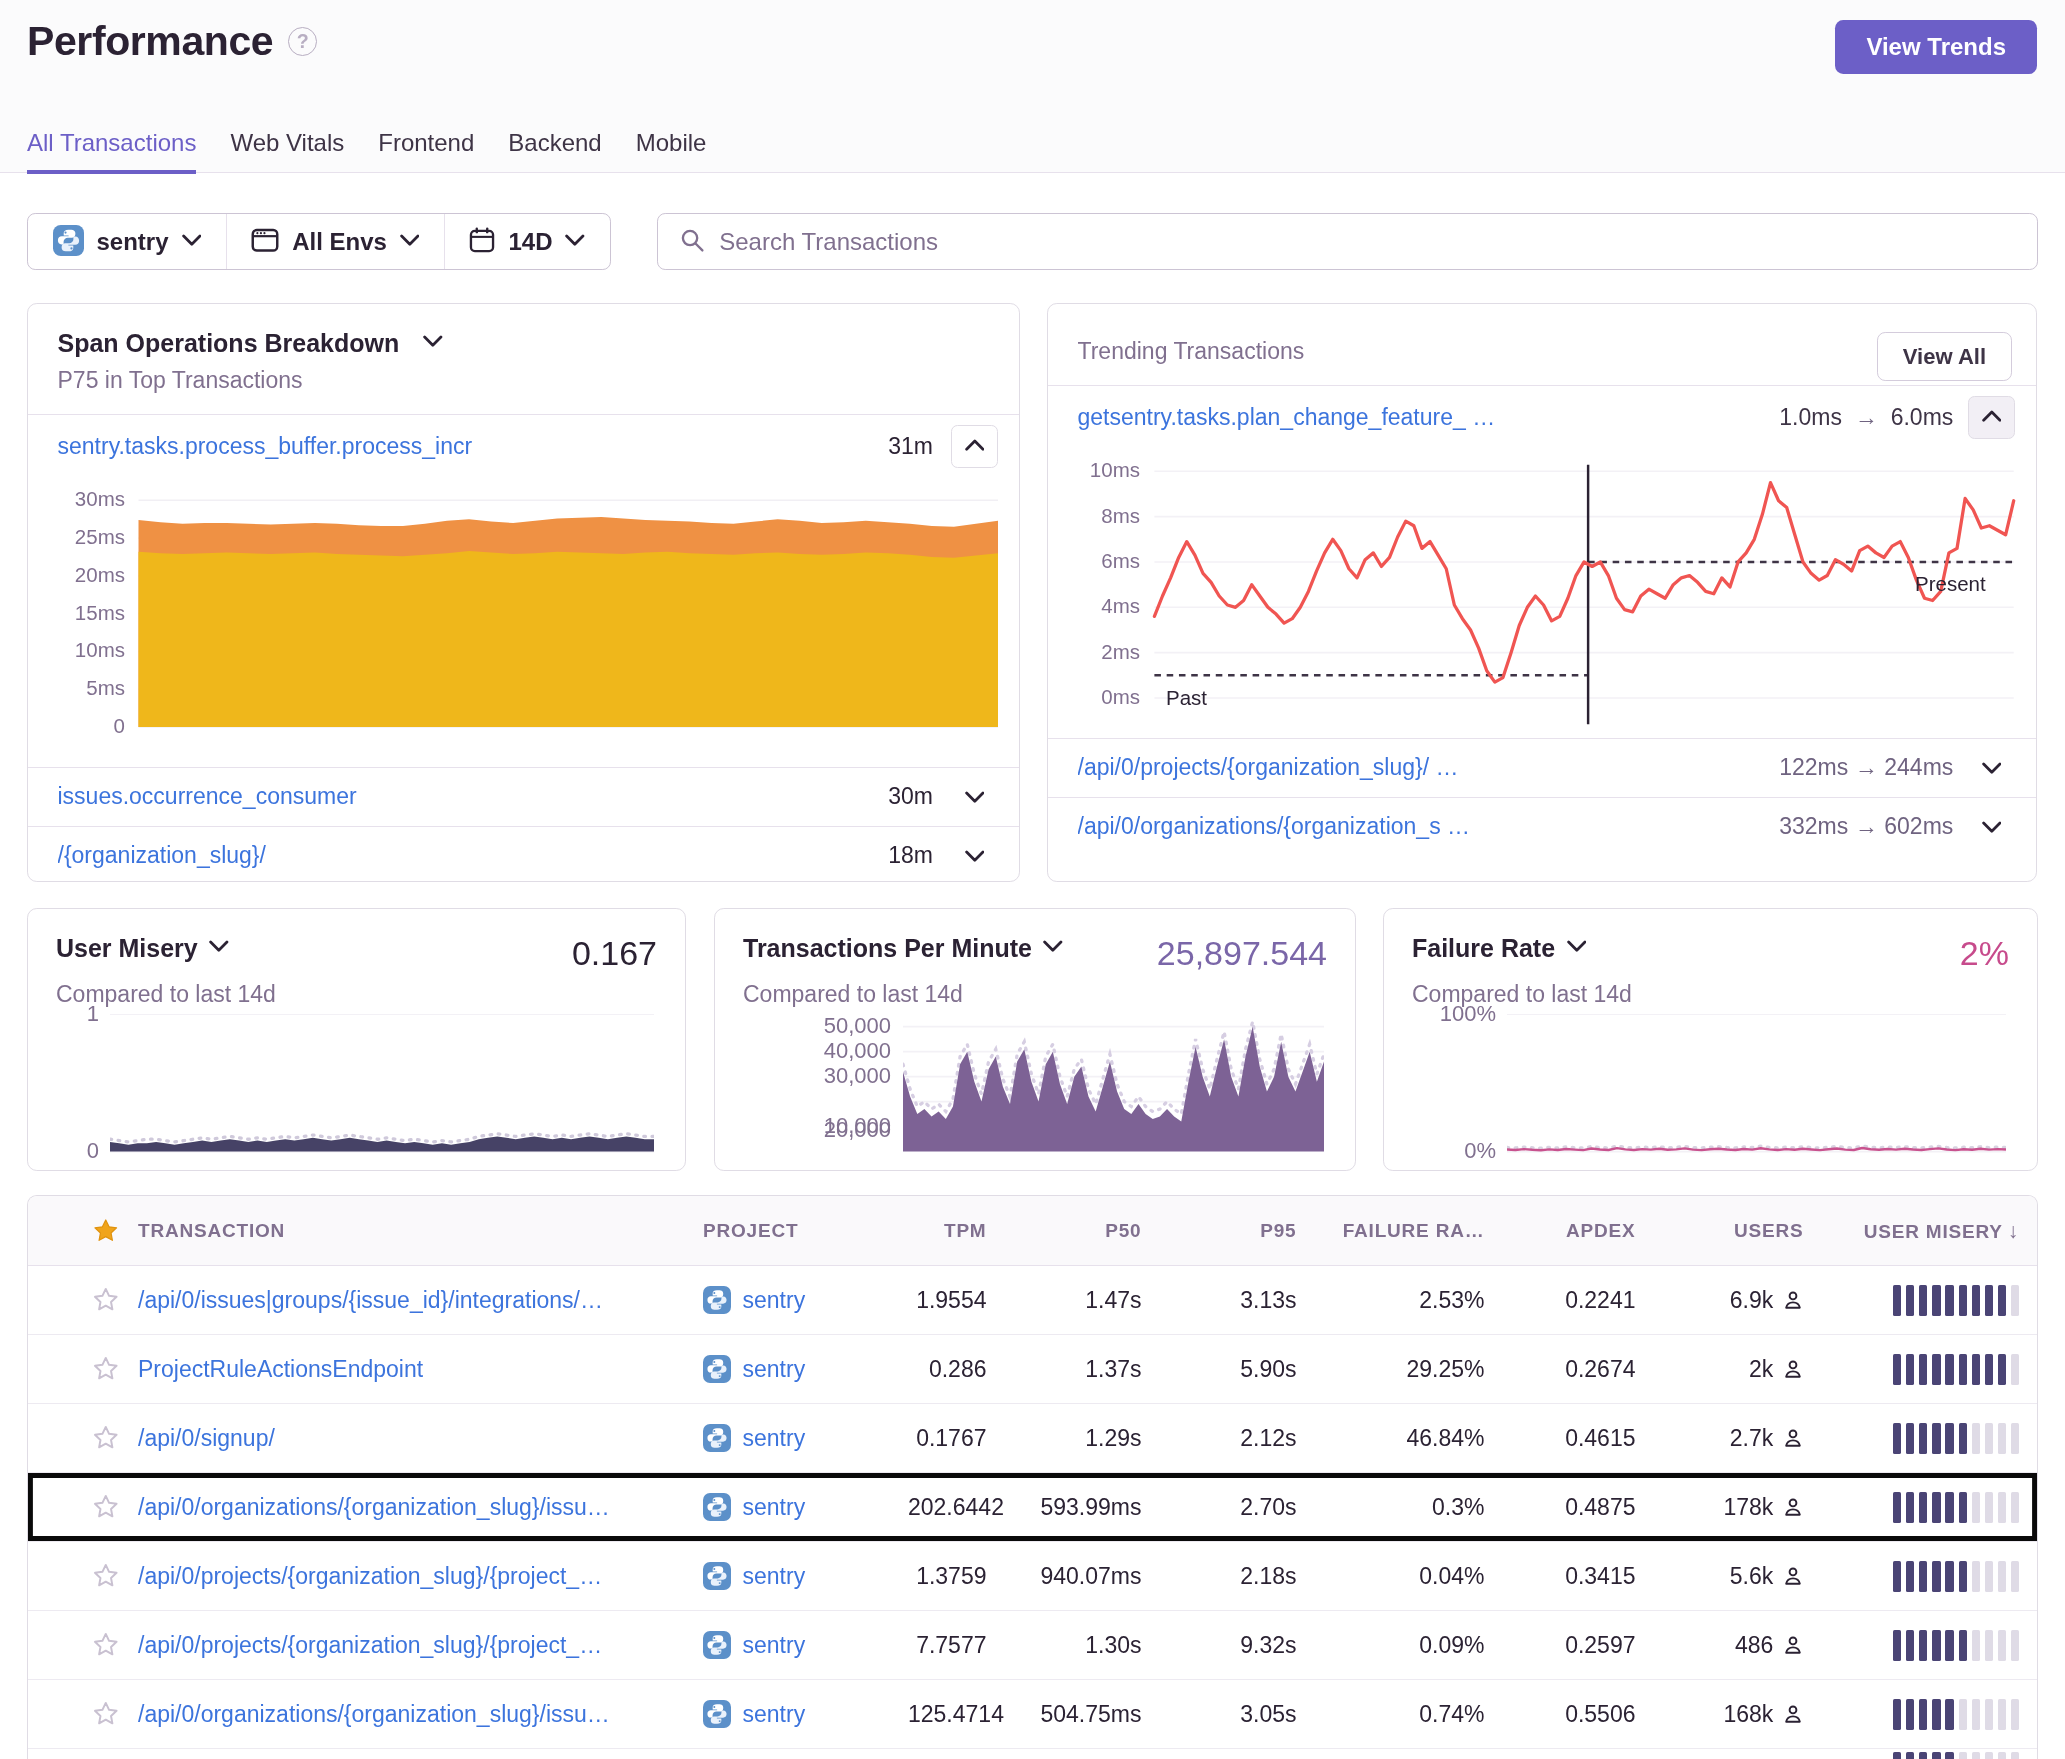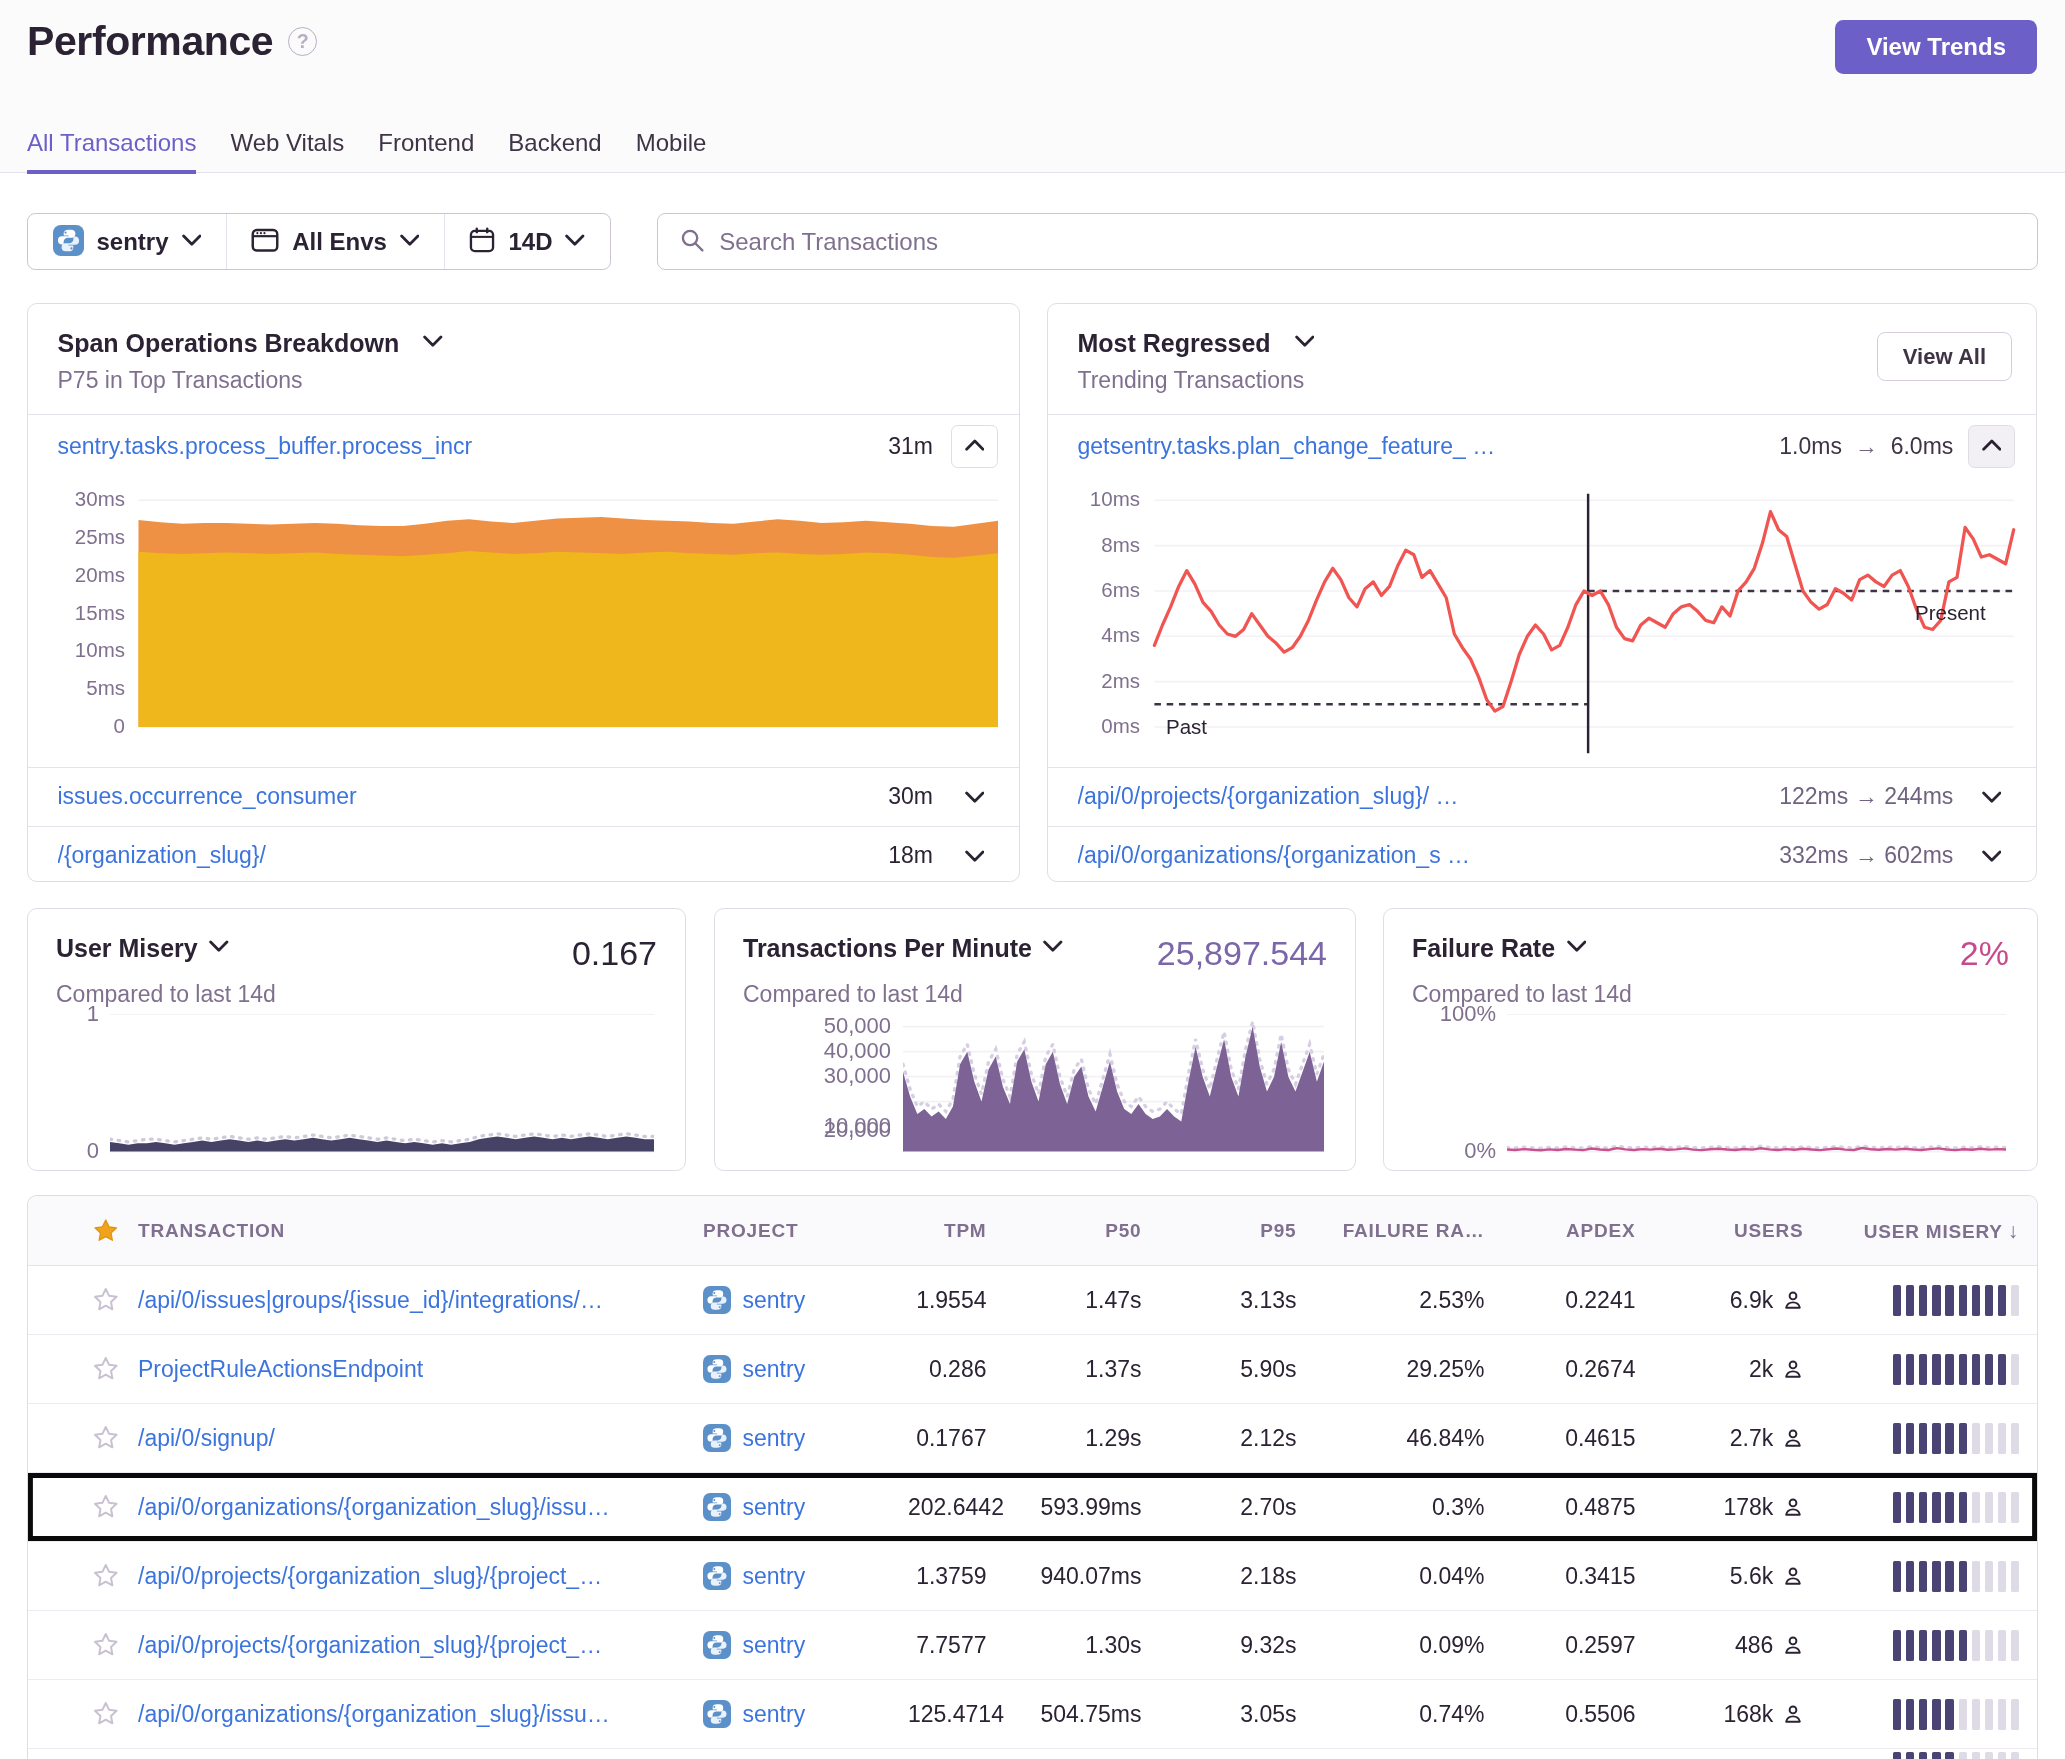--- a/index.html
+++ b/index.html
@@ -203,26 +203,20 @@
           <svg width="19.6" height="12.3" viewBox="0 0 12 7">
             <path d="M1 1l5 5 5-5" fill="none" stroke="#2B2233" stroke-width="1.7" stroke-linecap="round" stroke-linejoin="round"></path>
           </svg>
         </span>
       </div>
     </div>
 </section>
 
 <section class="panel" id="panel-right">
   <div class="panel-head">
-    <div class="panel-title-row">
-      <span class="panel-title">Most Regressed</span>
-      <span class="chev-slot"><svg width="19.6" height="12.3" viewBox="0 0 12 7">
-            <path d="M1 1l5 5 5-5" fill="none" stroke="#2B2233" stroke-width="1.7" stroke-linecap="round" stroke-linejoin="round"></path>
-          </svg></span>
-    </div>
     <div class="panel-sub">Trending Transactions</div>
     <button class="view-all">View All</button>
   </div>
   <div class="item-row">
     <span class="item-link">getsentry.tasks.plan_change_feature_ …</span>
     <span class="item-range">
       <span class="range-dark">1.0ms</span>
       <span class="range-arrow">→</span>
       <span class="range-dark">6.0ms</span>
     </span>

